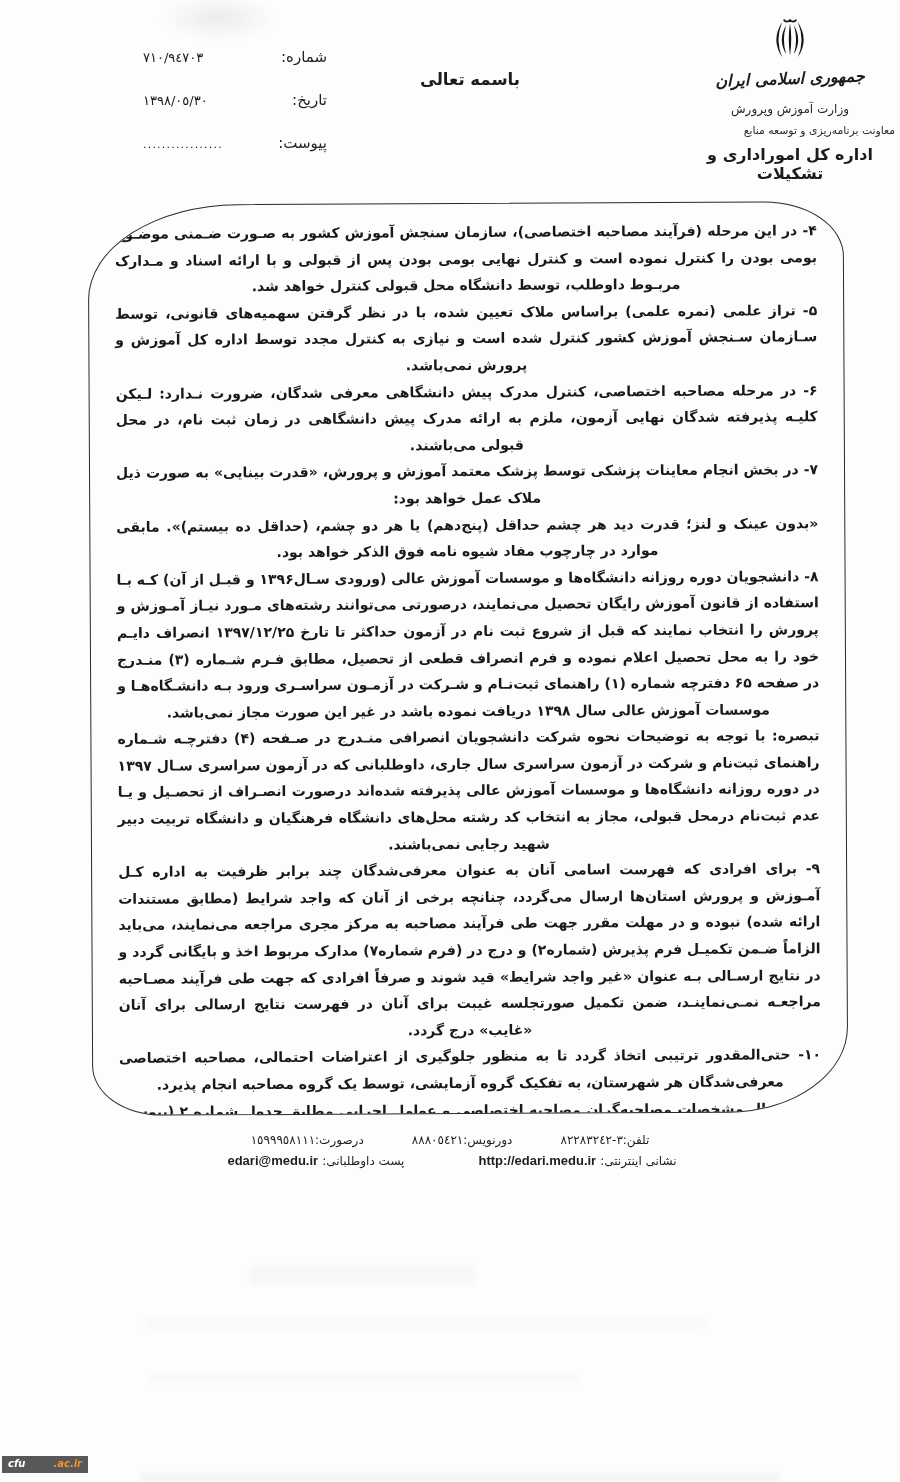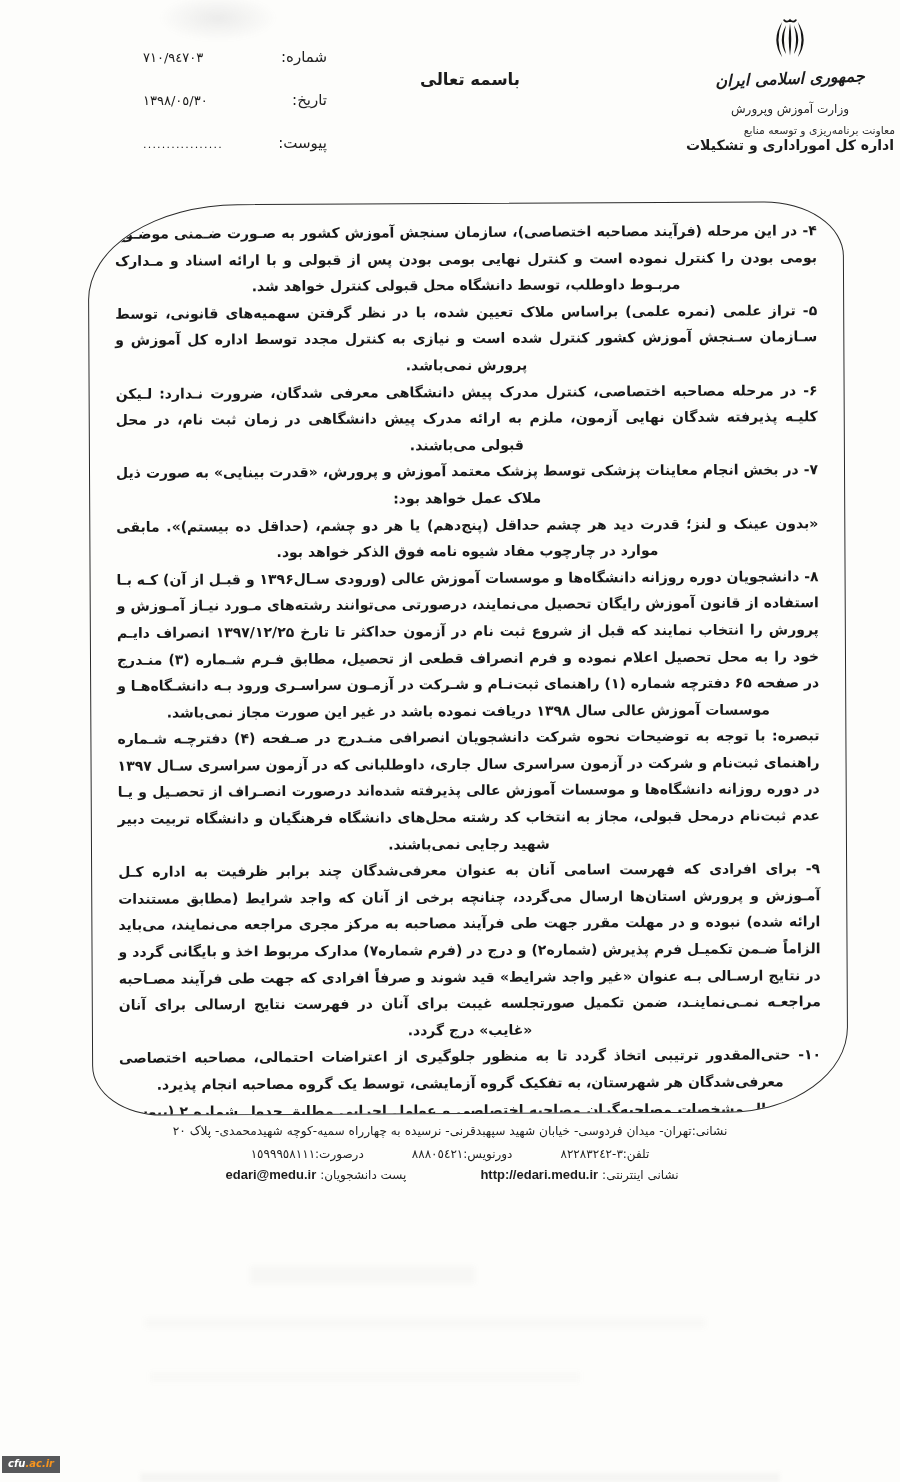--- a/index.html
+++ b/index.html
@@ -21,21 +21,21 @@
   
   .besmele { position:absolute; top:38px; left:390px; width:160px; text-align:center;
     font-size:16.5px; font-weight:bold; letter-spacing:0.5px;margin-top:32px; }
   .org-block { position:absolute; top:12px; right:5px; width:210px; text-align:center; direction:rtl; }
   .emblem { line-height:0; }
   .emblem svg { width:50px; height:56px; }
   .org-country { font-size:16px; font-weight:bold; font-style:italic;
     transform:rotate(-2deg); margin-top:1px; }
   .org-ministry { font-size:12px; margin-top:14px; color:#262626; }
   .org-deputy { font-size:10.8px; margin-top:8px; color:#2c2c2c;text-align:right; }
-  .org-office { font-size:14px; font-weight:bold; }
+  .org-office { font-size:16px; font-weight:bold; margin-top:8px; }
   .meta { position:absolute; top:48px; left:112px; width:215px; direction:rtl; }
   .meta-row { display:flex; justify-content:space-between; align-items:baseline; margin-bottom:27px; height:16px; }
   .meta-label { font-size:15px; font-weight:normal; color:#222; }
   .meta-value { font-size:13px; color:#1a1a1a;margin-left:31px; }
   .meta-value.dots { font-size:11px; letter-spacing:1.2px; }
   
   .body-frame { position:absolute; left:90px; top:203px; width:756px; height:911px;
     border:1.7px solid #2b2b2b;
     border-radius:150px 80px 120px 70px / 95px 55px 85px 50px;
     transform:rotate(-0.3deg); }
@@ -50,21 +50,21 @@
   .footer-row.r2 { gap:48px; }
   .footer-row.r3 { gap:70px; margin-top:6px; }
   .pair { white-space:nowrap; }
   .latin { font-family:Liberation Sans, sans-serif; font-weight:bold; font-size:13px;
     direction:ltr; unicode-bidi:embed; padding:0 4px; }
   
   .watermark { position:absolute; left:2px; bottom:9px; background:#57585a;
     padding:2px 6px 3px; font-size:10px; font-weight:bold; font-style:italic;
     font-family:"DejaVu Sans", sans-serif; line-height:12px; }
   .wm-prefix { color:#ffffff; }
-  .wm-suffix { color:#f7941d; }
+  .wm-suffix { color:#f7941d;margin-left:28px; }
 </style>
 </head>
 <body>
 
 <div class="page">
 
   <div class="smudge"></div>
   <div class="ghost g1"></div>
   <div class="ghost g2"></div>
   <div class="ghost g3"></div>
@@ -115,29 +115,28 @@
       <p>«بدون عینک و لنز؛ قدرت دید هر چشم حداقل (پنج‌دهم) یا هر دو چشم، (حداقل ده بیستم)». مابقی موارد در چارچوب مفاد شیوه نامه فوق الذکر خواهد بود.</p>
       <p>۸- دانشجویان دوره روزانه دانشگاه‌ها و موسسات آموزش عالی (ورودی سـال۱۳۹۶ و قبـل از آن) کـه بـا استفاده از قانون آموزش رایگان تحصیل می‌نمایند، درصورتی می‌توانند رشته‌های مـورد نیـاز آمـوزش و پرورش را انتخاب نمایند که قبل از شروع ثبت نام در آزمون حداکثر تا تارخ ۱۳۹۷/۱۲/۲۵ انصراف دایـم خود را به محل تحصیل اعلام نموده و فرم انصراف قطعی از تحصیل، مطابق فـرم شـماره (۳) منـدرج در صفحه ۶۵ دفترچه شماره (۱) راهنمای ثبت‌نـام و شـرکت در آزمـون سراسـری ورود بـه دانشـگاه‌هـا و موسسات آموزش عالی سال ۱۳۹۸ دریافت نموده باشد در غیر این صورت مجاز نمی‌باشد.</p>
       <p>تبصره: با توجه به توضیحات نحوه شرکت دانشجویان انصرافی منـدرج در صـفحه (۴) دفترچـه شـماره راهنمای ثبت‌نام و شرکت در آزمون سراسری سال جاری، داوطلبانی که در آزمون سراسری سـال ۱۳۹۷ در دوره روزانه دانشگاه‌ها و موسسات آموزش عالی پذیرفته شده‌اند درصورت انصـراف از تحصـیل و یـا عدم ثبت‌نام درمحل قبولی، مجاز به انتخاب کد رشته محل‌های دانشگاه فرهنگیان و دانشگاه تربیت دبیر شهید رجایی نمی‌باشند.</p>
       <p>۹-  برای افرادی که فهرست اسامی آنان به عنوان معرفی‌شدگان چند برابر ظرفیت به اداره کـل آمـوزش و پرورش استان‌ها ارسال می‌گردد، چنانچه برخی از آنان که واجد شرایط (مطابق مستندات ارائه شده) نبوده و در مهلت مقرر جهت طی فرآیند مصاحبه به مرکز مجری مراجعه می‌نمایند، می‌باید الزاماً ضـمن تکمیـل فرم پذیرش (شماره۲) و درج در (فرم شماره۷) مدارک مربوط اخذ و بایگانی گردد و در نتایج ارسـالی بـه عنوان «غیر واجد شرایط» قید شوند و صرفاً افرادی که جهت طی فرآیند مصـاحبه مراجعـه نمـی‌نماینـد، ضمن تکمیل صورتجلسه غیبت برای آنان در فهرست نتایج ارسالی برای آنان «غایب» درج گردد.</p>
       <p>۱۰- حتی‌المقدور ترتیبی اتخاذ گردد تا به منظور جلوگیری از اعتراضات احتمالی، مصاحبه اختصاصی معرفی‌شدگان هر شهرستان، به تفکیک گروه آزمایشی، توسط یک گروه مصاحبه انجام پذیرد.</p>
       <p>۱۱-  ارسال مشخصات مصاحبه‌گران مصاحبه اختصاصی و عوامل اجرایی مطابق جدول شماره ۲ (پیوست شیوه نامه مزبور) به اداره کل امور اداری و تشکیلات.</p>
     </div>
   </div>
 
   <div class="footer">
-    <div class="footer-address">نشانی:تهران- میدان فردوسی- خیابان شهید سپهبدقرنی- نرسیده به چهارراه سمیه-کوچه شهیدمحمدی- پلاک ۲۰</div>
     <div class="footer-row r2">
       <span class="pair"><span>تلفن:</span><span>٣-٨٢٢٨٣٢٤٢</span></span>
       <span class="pair"><span>دورنویس:</span><span>٨٨٨٠٥٤٢١</span></span>
       <span class="pair"><span>درصورت:</span><span>١٥٩٩٩٥٨١١١</span></span>
     </div>
     <div class="footer-row r3">
       <span class="pair"><span>نشانی اینترنتی:</span><span class="latin">http://edari.medu.ir</span></span>
-      <span class="pair"><span>پست دانشجویان:</span><span class="latin">edari@medu.ir</span></span>
+      <span class="pair"><span>پست داوطلبانی:</span><span class="latin">edari@medu.ir</span></span>
     </div>
   </div>
 
   <div class="watermark">
     <span class="wm-prefix">cfu</span><span class="wm-suffix">.ac.ir</span>
   </div>
 
 </div>
 
 </body></html>

